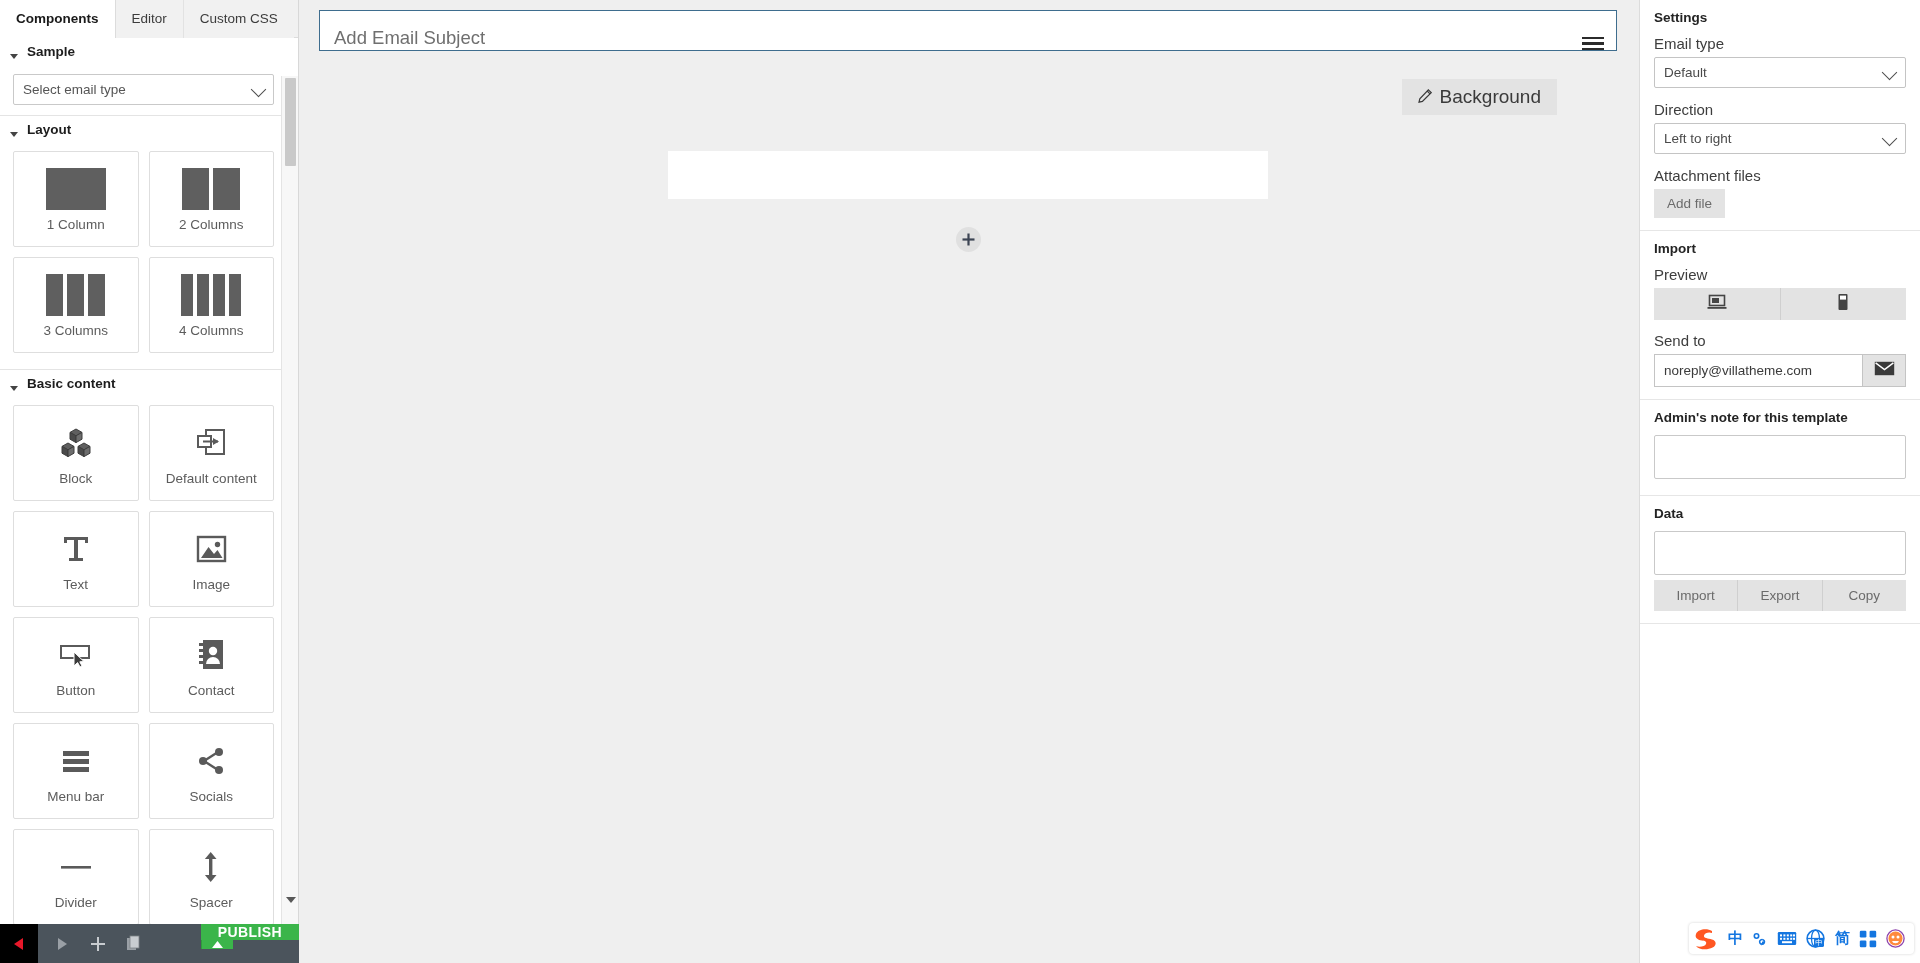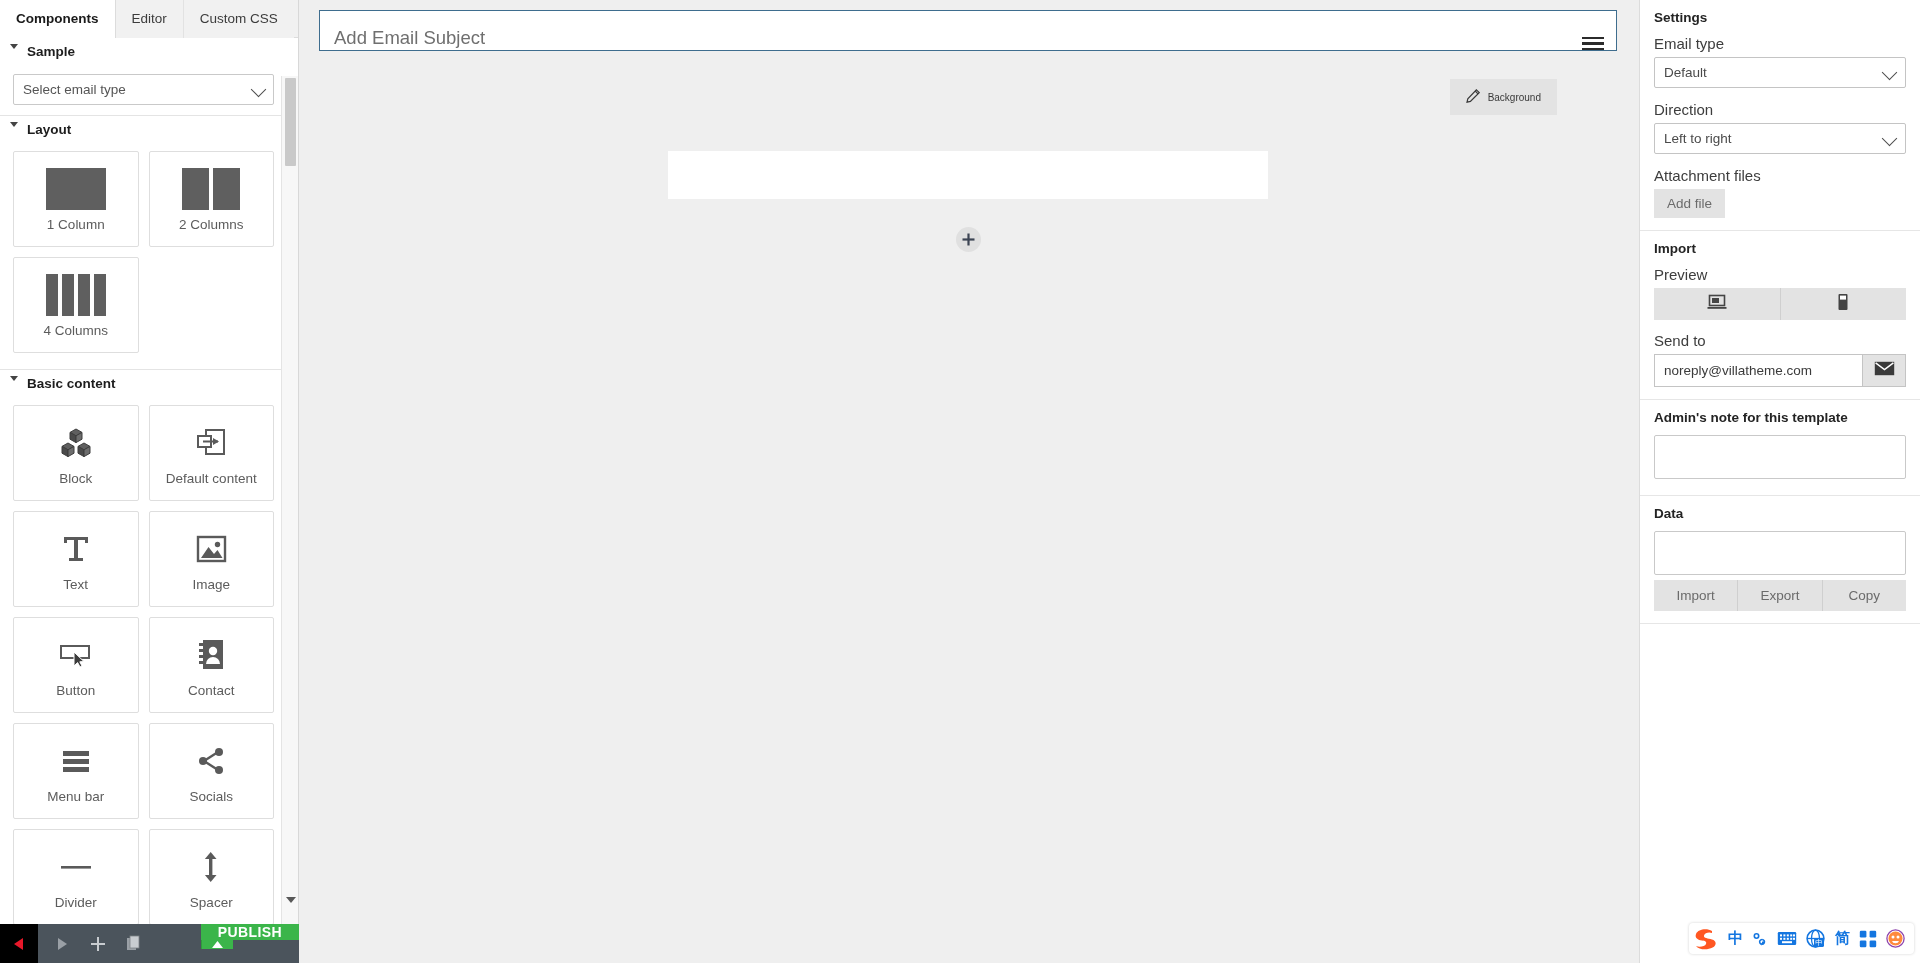--- a/index.html
+++ b/index.html
@@ -85,21 +85,21 @@
   .search-input::placeholder { color: #8c8c8c; }
   .search-icon {
     position: absolute;
     right: 8px; top: 6px;
     width: 17px; height: 17px;
     pointer-events: none;
   }
 
   .group-header {
     display: flex;
-    align-items: flex-start;
+    align-items: flex-end;
     gap: 9px;
     padding: 6px 13px 6px 8px;
     font-size: 13.5px;
     font-weight: bold;
     color: #1d1d1d;
     cursor: pointer;
   }
   .caret {
     width: 0; height: 0;
     border-left: 4.5px solid transparent;
@@ -282,21 +282,21 @@
   }
   .hamburger i { display: block; height: 2.4px; background: #2b2b2b; }
 
   .bg-btn {
     position: absolute;
     right: 82px; top: 79px;
     background: #e3e3e3;
     height: 36px;
     display: flex; align-items: center; gap: 8px;
     padding: 0 16px;
-    font-size: 10px;
+    font-size: 19px;
     color: #3a3a3a;
     cursor: pointer;
   }
 
   .mail-body {
     margin: 100px auto 0 auto;
     width: 600px;
   }
   .mail-block {
     background: #fff;
@@ -471,20 +471,30 @@
             <div class="comp-label">1 Column</div>
           </div>
           <div class="comp-card">
             <div class="comp-icon">
               <div class="cols">
                   <span style="width:27px"></span>
                   <span style="width:27px"></span>
                 </div>
             </div>
             <div class="comp-label">2 Columns</div>
+          </div>
+          <div class="comp-card">
+            <div class="comp-icon">
+              <div class="cols">
+                  <span style="width:17px"></span>
+                  <span style="width:17px"></span>
+                  <span style="width:17px"></span>
+                </div>
+            </div>
+            <div class="comp-label">3 Columns</div>
           </div>
           <div class="comp-card">
             <div class="comp-icon">
               <div class="cols">
                   <span style="width:12px"></span>
                   <span style="width:12px"></span>
                   <span style="width:12px"></span>
                   <span style="width:12px"></span>
                 </div>
             </div>

